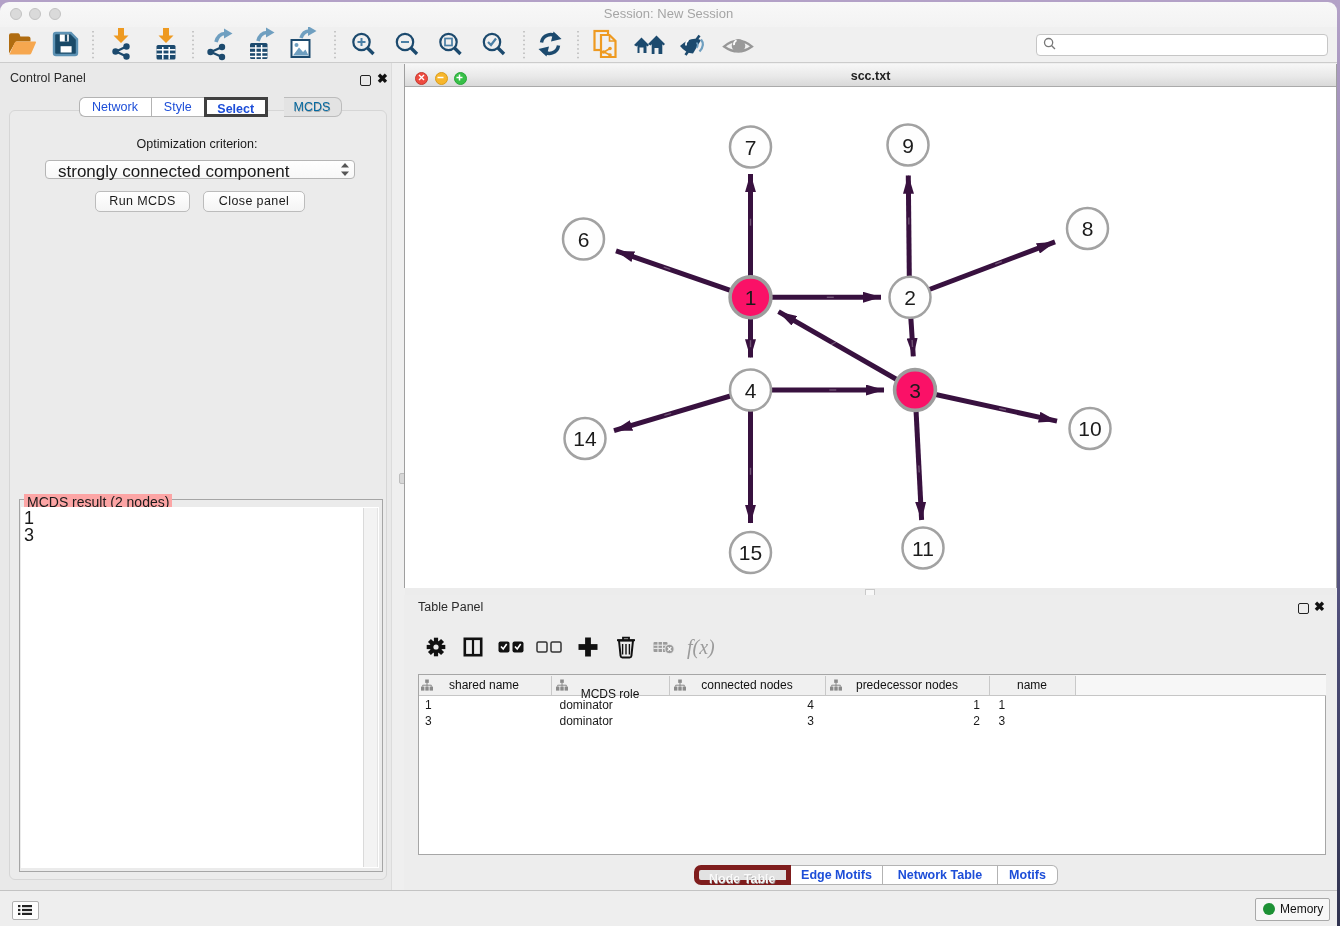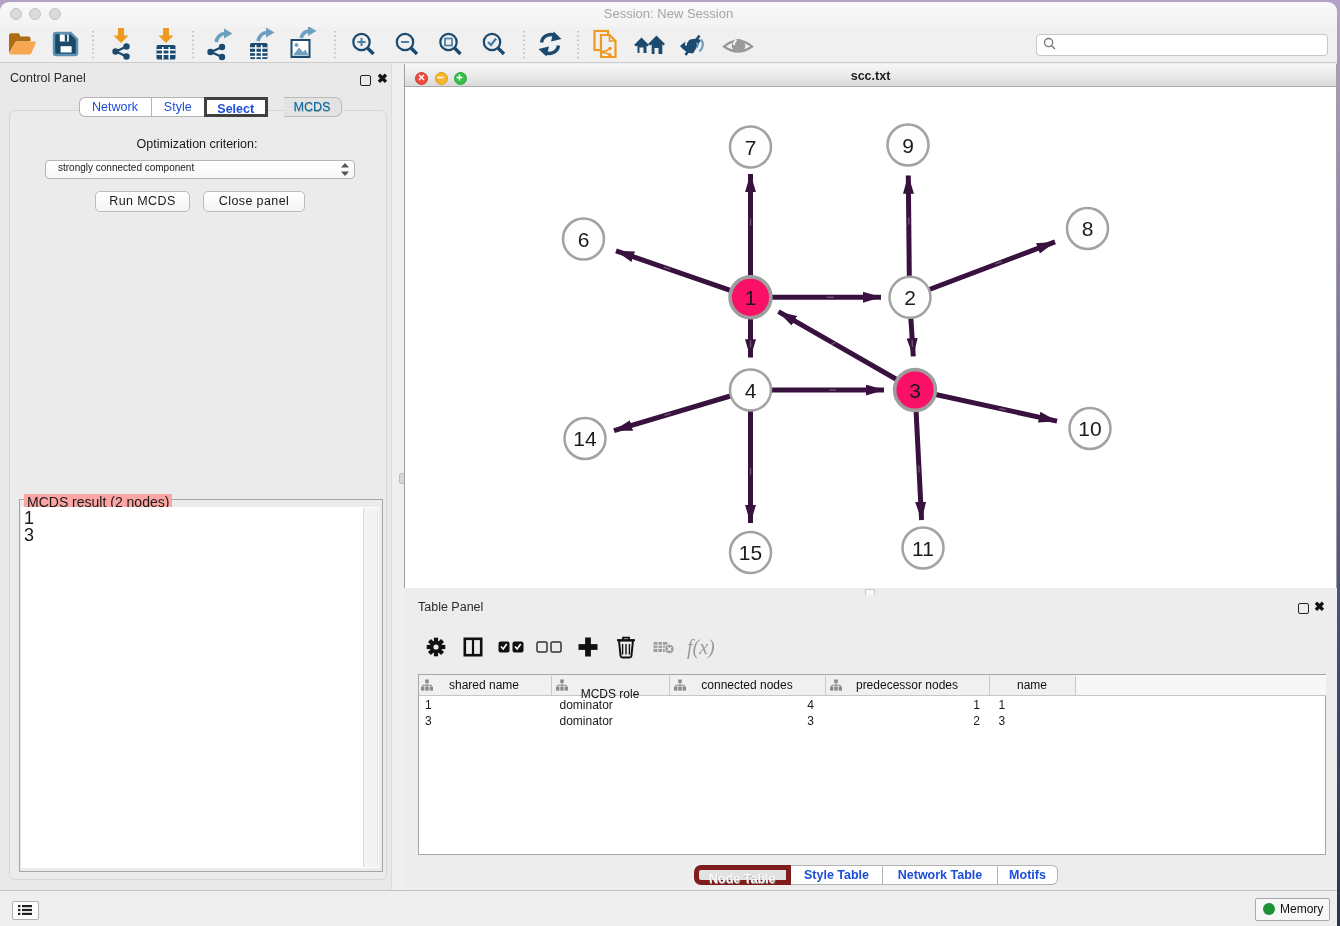--- a/index.html
+++ b/index.html
@@ -185,21 +185,21 @@
 
 <div class="ab" style="left:78.5px;top:97px;height:19.5px;display:flex;">
  <div class="tabtxt" style="width:71px;background:#fff;border:1px solid #b3b3b3;border-right:none;border-radius:6px 0 0 6px;line-height:19.5px;">Network</div>
  <div class="tabtxt" style="width:52.5px;background:#fff;border:1px solid #b3b3b3;border-right:none;line-height:19.5px;">Style</div>
  <div class="tabtxt" style="width:57.5px;background:#fff;border:3px solid #404040;line-height:19.5px;font-weight:bold;">Select</div>
  <div class="tabtxt" style="width:57px;background:#e3e3e3;border:1px solid #bcbcbc;border-left:none;border-radius:0 7px 7px 0;line-height:19.5px;color:#0369a1;text-shadow:0.5px 1px 0.5px #a8a8a8;margin-left:16px;">MCDS</div>
 </div>
 
 <div class="ab" style="left:9px;top:137px;width:376px;text-align:center;font-size:12.5px;color:#1a1a1a;">Optimization criterion:</div>
 <div class="ab" style="left:44.5px;top:159.5px;width:308px;height:17.5px;background:linear-gradient(#ffffff,#f7f7f7);border:1px solid #b5b5b5;border-radius:4px;"></div>
-<div class="ab" style="left:58px;top:162px;font-size:10px;color:#1a1a1a;">strongly connected component</div>
+<div class="ab" style="left:58px;top:162px;font-size:17px;color:#1a1a1a;">strongly connected component</div>
 <svg class="ab" style="left:340px;top:162.5px;" width="10" height="13" viewBox="0 0 10 13">
     <path d="M5 0 L9 4.6 L1 4.6 z" fill="#555"></path>
     <path d="M5 13 L9 8.4 L1 8.4 z" fill="#555"></path>
   </svg>
 
 <div class="ab" style="left:95px;top:191px;width:93px;height:19px;background:linear-gradient(#ffffff,#f4f4f4);border:1px solid #bcbcbc;border-radius:5px;text-align:center;line-height:19px;font-size:12.5px;letter-spacing:0.4px;color:#1a1a1a;">Run MCDS</div>
 <div class="ab" style="left:203px;top:191px;width:100px;height:19px;background:linear-gradient(#ffffff,#f4f4f4);border:1px solid #bcbcbc;border-radius:5px;text-align:center;line-height:19px;font-size:12.5px;letter-spacing:0.4px;color:#1a1a1a;">Close panel</div>
 
 <div class="ab" style="left:18.5px;top:499px;width:362px;height:371px;border:1px solid #a5a5a5;"></div>
 <div class="ab" style="left:24px;top:493.5px;background:#fca5a5;padding:0 3px;font-size:14px;color:#1a1a1a;">MCDS result (2 nodes)</div>
@@ -449,16 +449,16 @@
 <div class="ab" style="left:880px;top:698px;width:100px;text-align:right;font-size:12px;color:#1a1a1a;">1</div>
 <div class="ab" style="left:998.5px;top:698px;font-size:12px;color:#1a1a1a;">1</div>
 <div class="ab" style="left:425px;top:714px;font-size:12px;color:#1a1a1a;">3</div>
 <div class="ab" style="left:559.5px;top:714px;font-size:12px;color:#1a1a1a;">dominator</div>
 <div class="ab" style="left:714px;top:714px;width:100px;text-align:right;font-size:12px;color:#1a1a1a;">3</div>
 <div class="ab" style="left:880px;top:714px;width:100px;text-align:right;font-size:12px;color:#1a1a1a;">2</div>
 <div class="ab" style="left:998.5px;top:714px;font-size:12px;color:#1a1a1a;">3</div>
 
 <div class="ab" style="left:693.5px;top:865px;height:19.5px;display:flex;font-weight:bold;">
  <div class="tabtxt" style="width:87.5px;background:#e2e2e2;border:5px solid #7f1d1d;border-radius:7px 0 0 7px;line-height:19.5px;color:#fafafa;text-shadow:0.5px 1px 0.5px #a8a8a8;">Node Table</div>
- <div class="tabtxt" style="width:91px;background:#fff;border:1px solid #b3b3b3;border-left:none;line-height:19.5px;">Style Table</div>
+ <div class="tabtxt" style="width:91px;background:#fff;border:1px solid #b3b3b3;border-left:none;line-height:19.5px;">Edge Motifs</div>
  <div class="tabtxt" style="width:114px;background:#fff;border:1px solid #b3b3b3;border-left:none;line-height:19.5px;">Network Table</div>
  <div class="tabtxt" style="width:59px;background:#fff;border:1px solid #b3b3b3;border-left:none;border-radius:0 6px 6px 0;line-height:19.5px;">Motifs</div>
 </div>
 
 </body></html>

